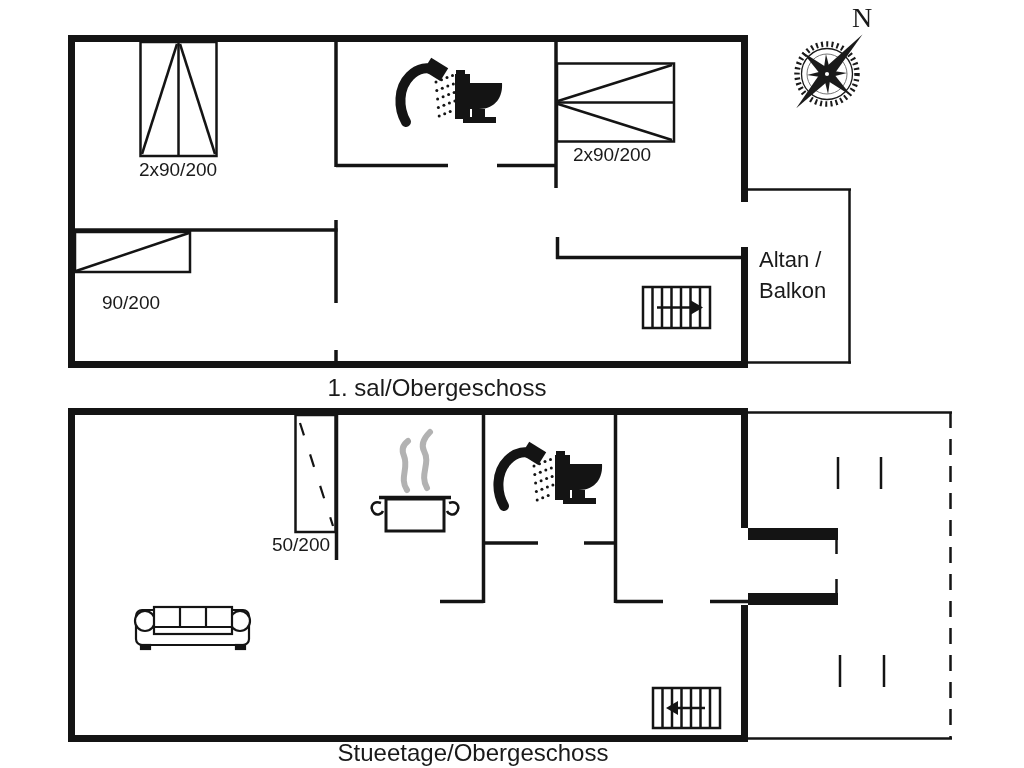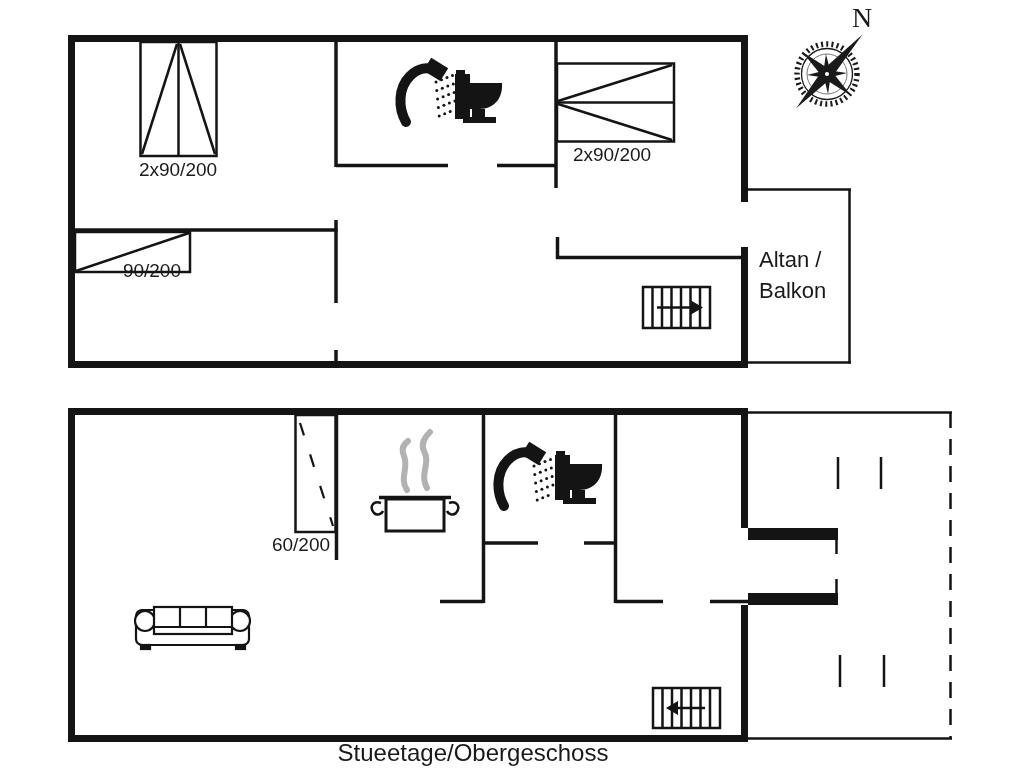--- a/index.html
+++ b/index.html
@@ -217,25 +217,26 @@
       </g>
     </g>
     <circle r="2.8" fill="#ffffff" stroke="#1a1a1a" stroke-width="1.5"></circle>
   </g>
 </svg>
 
   <div class="lbl north" style="left:852px;top:2px;">N</div>
 
   <div class="lbl dim" style="left:128px;top:159px;">2x90/200</div>
   <div class="lbl dim" style="left:562px;top:144px;">2x90/200</div>
-  <div class="lbl dim" style="left:81px;top:260px;text-align:right;">90/200</div>
+  <div class="lbl dim" style="left:81px;top:292px;">90/200</div>
 
   <div class="lbl balcony" style="left:759px;top:244px;">
     <span>Altan /</span>
     <span>Balkon</span>
   </div>
 
-
-  <div class="lbl dim" style="left:251px;top:534px;">60/200</div>
+  <div class="lbl caption" style="left:277px;top:374px;">1. sal/Obergeschoss</div>
+
+  <div class="lbl dim" style="left:251px;top:534px;">50/200</div>
 
   <div class="lbl caption" style="left:313px;top:739px;">Stueetage/Obergeschoss</div>
 
 </div>
 
 </body></html>

